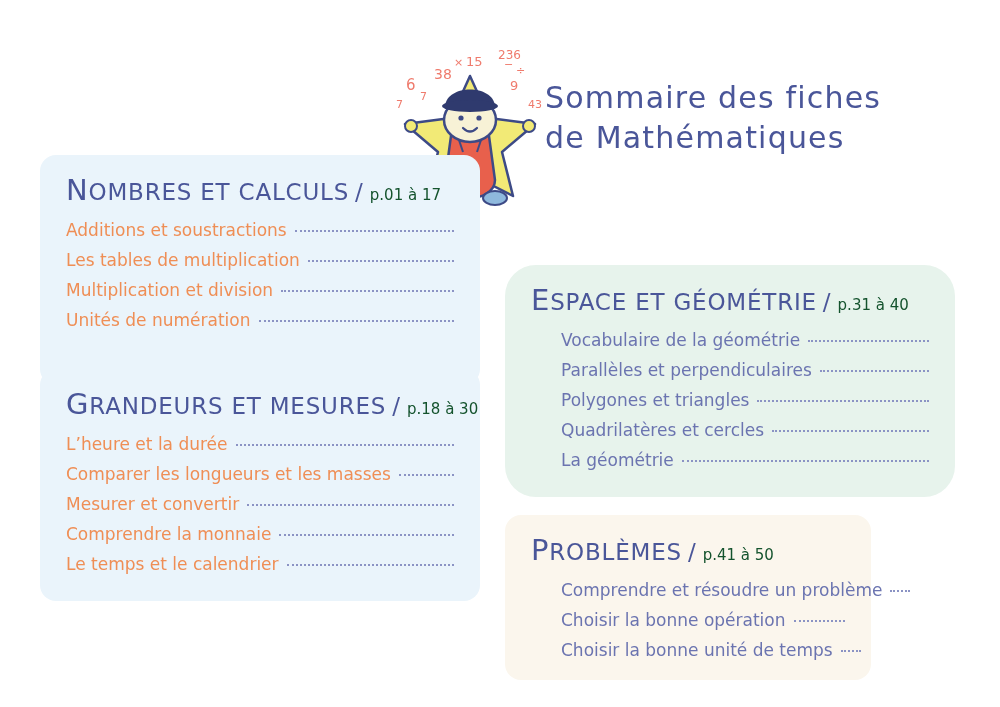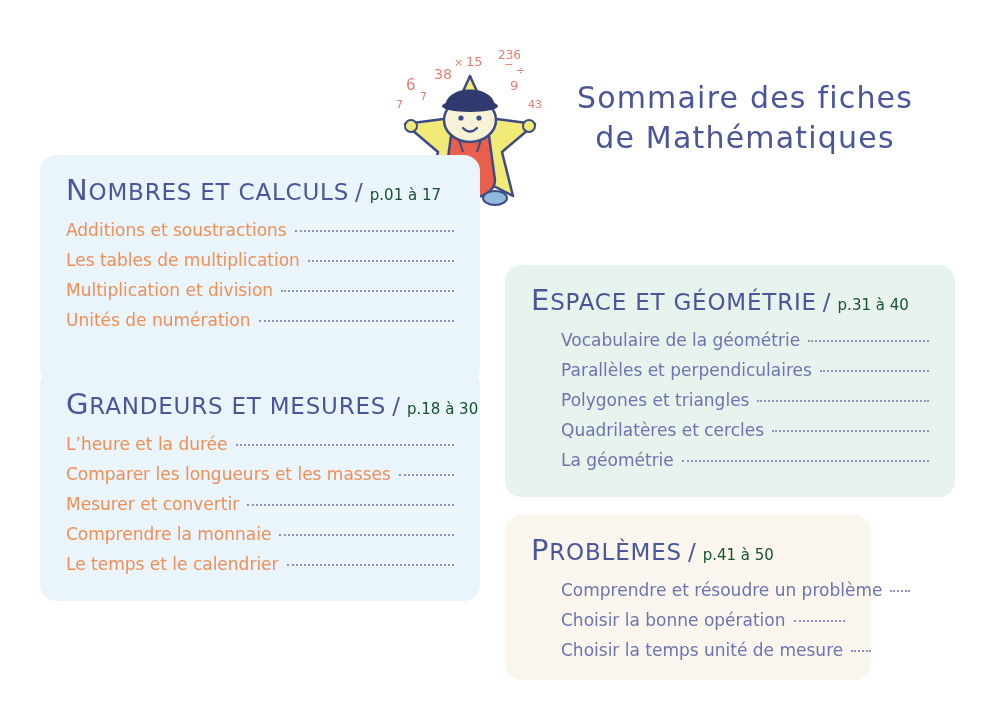--- a/index.html
+++ b/index.html
@@ -20,21 +20,21 @@
     width: 1000px;
     height: 707px;
   }
 
   
   .title-block {
     position: absolute;
     left: 545px;
     top: 78px;
     width: 400px;
-    text-align: center;
+    text-align: left;
     color: #4a5699;
   }
   .title-line {
     font-size: 30px;
     letter-spacing: 1.2px;
     line-height: 40px;
     color: #4a5699;
     white-space: nowrap;
   }
 
@@ -113,21 +113,21 @@
     flex: 1 1 auto;
     margin-left: 8px;
     border-bottom: 2px dotted #8b93c4;
     transform: translateY(-4px);
     min-width: 20px;
   }
 
   
   #card-nombres   { left: 40px;  top: 155px; width: 440px; height: 230px; }
   #card-grandeurs { left: 40px;  top: 369px; width: 440px; height: 232px; }
-  #card-espace    { left: 505px; top: 265px; width: 450px; height: 232px; }
+  #card-espace    { left: 505px; top: 265px; width: 450px; height: 232px; border-radius: 31px; }
   #card-problemes { left: 505px; top: 515px; width: 366px; height: 165px; }
 </style>
 </head>
 <body>
 
 <div class="page">
 
   <div class="mascot">
     <svg width="170" height="170" viewBox="0 0 170 170" xmlns="http://www.w3.org/2000/svg">
 
@@ -260,18 +260,18 @@
     </div>
     <div class="entry violet">
       <span class="entry-label">Comprendre et résoudre un problème</span>
       <span class="entry-dots"></span>
     </div>
     <div class="entry violet">
       <span class="entry-label">Choisir la bonne opération</span>
       <span class="entry-dots"></span>
     </div>
     <div class="entry violet">
-      <span class="entry-label">Choisir la temps unité de mesure</span>
+      <span class="entry-label">Choisir la bonne unité de temps</span>
       <span class="entry-dots"></span>
     </div>
   </div>
 
 </div>
 
 </body></html>

